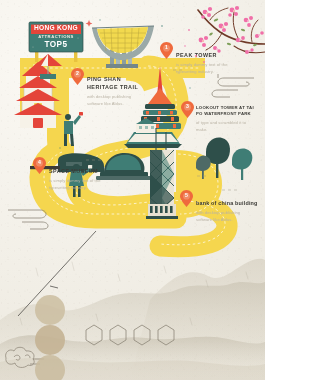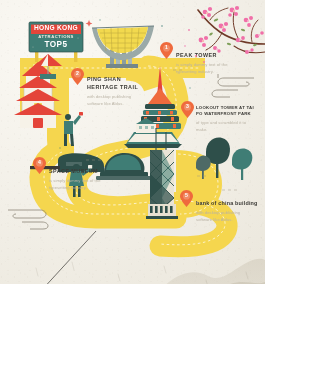--- a/index.html
+++ b/index.html
@@ -1,20 +1,20 @@
 <!DOCTYPE html>
 <html><head>
 <meta charset="utf-8">
 <style>
   html,body{margin:0;padding:0;background:#fff;}
   body{font-family:"Liberation Sans",sans-serif;}
 
   #poster{
     position:relative;
-    width:265px;height:284px;
+    width:265px;height:380px;
     overflow:hidden;
     background:#f4f1ea;
   }
 
   
   .paper{
     position:absolute;inset:0;
     background:
       radial-gradient(circle at 20% 15%, #fbf9f4 0%, #f2efe7 55%, #ebe7dc 100%);
   }

